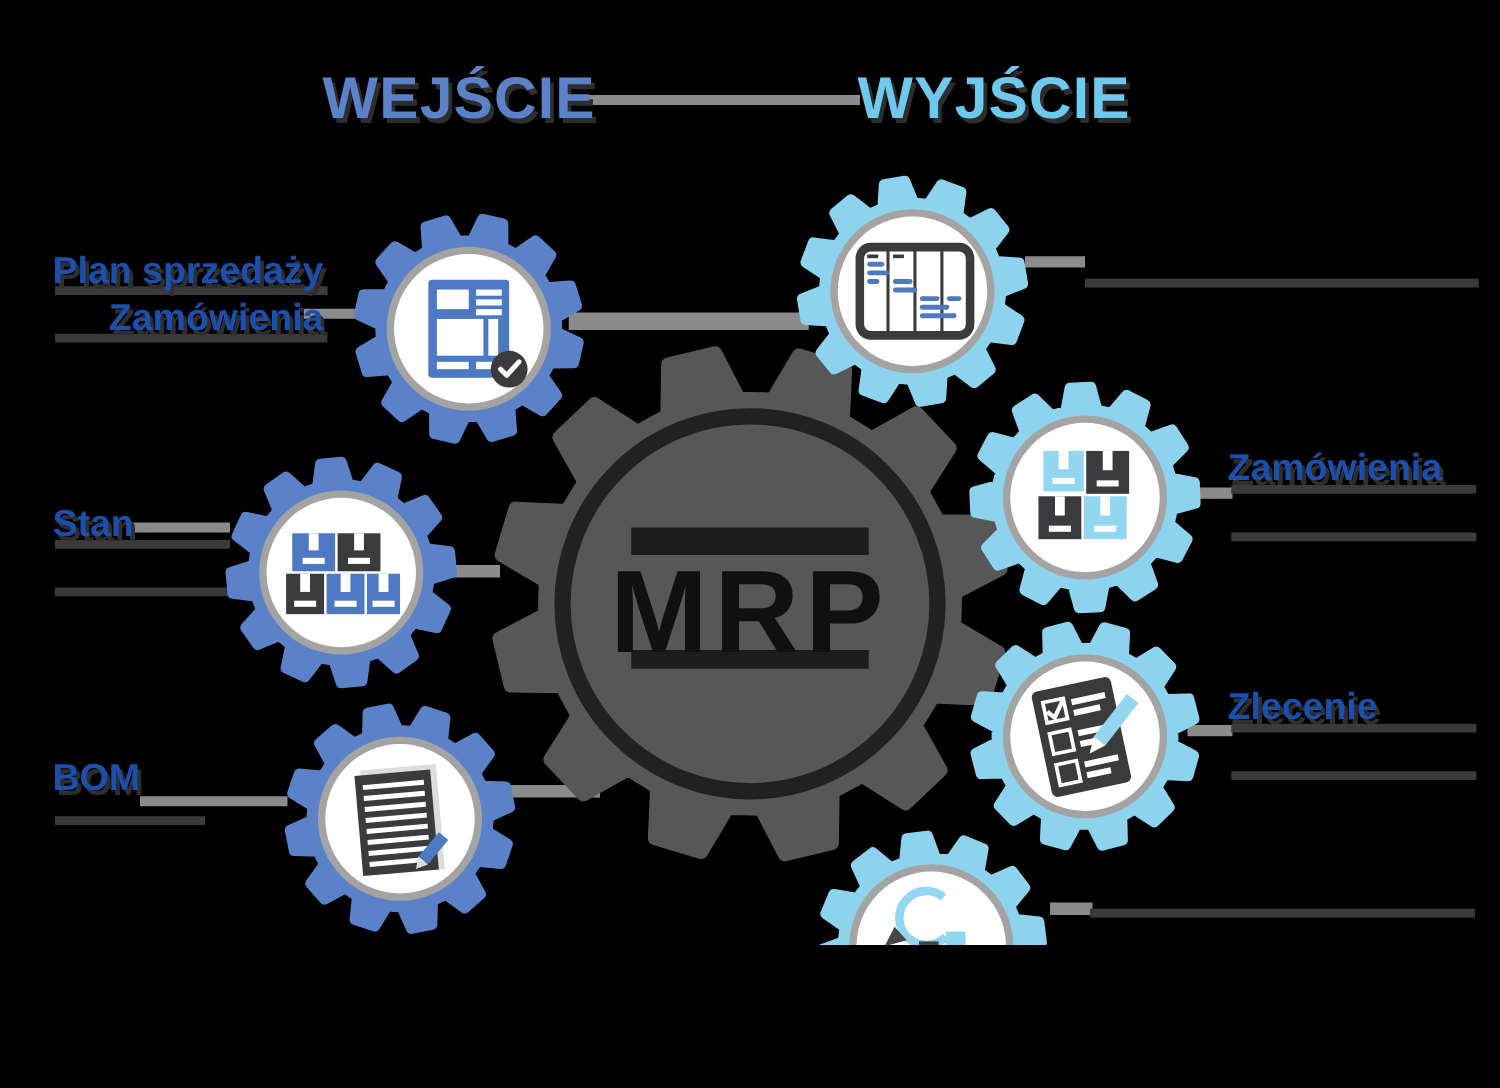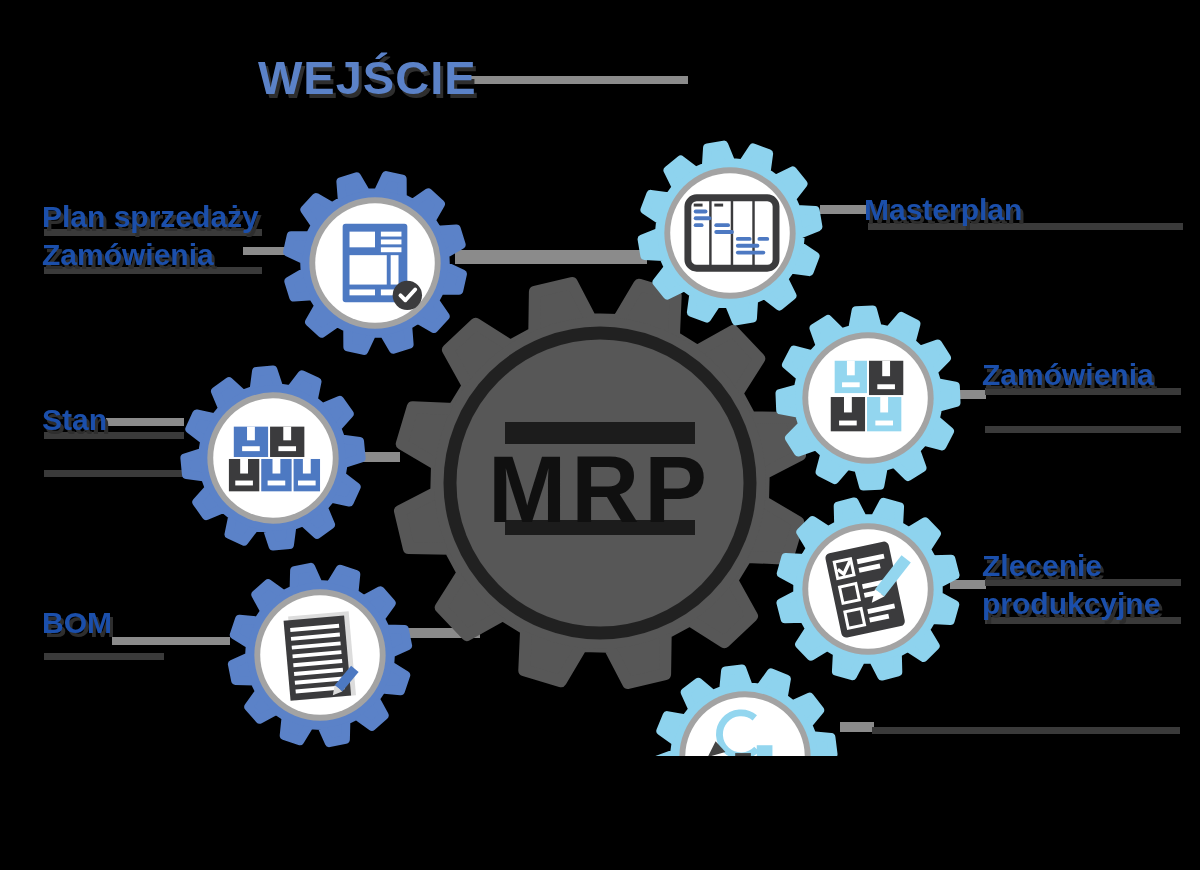--- a/index.html
+++ b/index.html
@@ -3,33 +3,34 @@
 <meta charset="utf-8">
 <style>
   html,body{margin:0;padding:0;background:#000;}
   .stage{position:relative;width:1200px;height:756px;background:var(--bg,#000);overflow:hidden;
          font-family:"Liberation Sans", sans-serif;}
   .bar{position:absolute;z-index:1;}
   .gear{position:absolute;}
   .gear.center{z-index:2;}
   .gear.sat{z-index:3;}
   .lbl{position:absolute;z-index:4;font-size:30px;font-weight:800;line-height:38px;
-       color:var(--label-blue,#1b4fab);white-space:nowrap;text-shadow:3px 4px 0 #2e2e2e;}
+       color:var(--label-blue,#1b4fab);white-space:nowrap;text-shadow:3px 4px 0 #2e2e2e;text-align:right;}
   .hdr{position:absolute;z-index:4;font-size:47px;font-weight:900;letter-spacing:1px;
        white-space:nowrap;text-shadow:3px 4px 0 #2e2e2e;}
   .hdr-in{color:var(--input-blue,#5b82c8);}
   .hdr-out{color:var(--output-header,#6fc9ec);}
   svg text{font-family:"Liberation Sans", sans-serif;}
 </style>
 </head>
 <body>
 
 <div class="stage">
 
   <div class="hdr hdr-in" style="left:258px;top:50px">WEJŚCIE</div>
+  <div class="hdr hdr-out" style="left:686px;top:50px">WYJŚCIE</div>
 
   <div id="lines">
       <div class="bar" style="left: 466px; top: 76px; width: 222px; height: 8px; background: rgb(139, 139, 139);"></div>
       <div class="bar" style="left: 455px; top: 250px; width: 192px; height: 14px; background: rgb(139, 139, 139);"></div>
       <div class="bar" style="left: 243px; top: 247px; width: 42px; height: 8px; background: rgb(139, 139, 139);"></div>
       <div class="bar" style="left: 106px; top: 418px; width: 78px; height: 8px; background: rgb(139, 139, 139);"></div>
       <div class="bar" style="left: 112px; top: 637px; width: 118px; height: 8px; background: rgb(139, 139, 139);"></div>
       <div class="bar" style="left: 362px; top: 452px; width: 38px; height: 10px; background: rgb(139, 139, 139);"></div>
       <div class="bar" style="left: 406px; top: 628px; width: 74px; height: 10px; background: rgb(139, 139, 139);"></div>
       <div class="bar" style="left: 820px; top: 205px; width: 48px; height: 9px; background: rgb(139, 139, 139);"></div>
@@ -227,24 +228,20 @@
     <div>Plan sprzedaży</div>
     <div>Zamówienia</div>
   </div>
   <div class="lbl" style="left:42px;top:401px">
     <div>Stan</div>
   </div>
   <div class="lbl" style="left:42px;top:604px">
     <div>BOM</div>
   </div>
 
-  <div class="lbl" style="left:864px;top:191px">
-    <div>Masterplan</div>
-  </div>
   <div class="lbl" style="left:982px;top:356px">
     <div>Zamówienia</div>
   </div>
   <div class="lbl" style="left:982px;top:547px">
     <div>Zlecenie</div>
-    <div>produkcyjne</div>
   </div>
 
 </div>
 
 </body></html>

